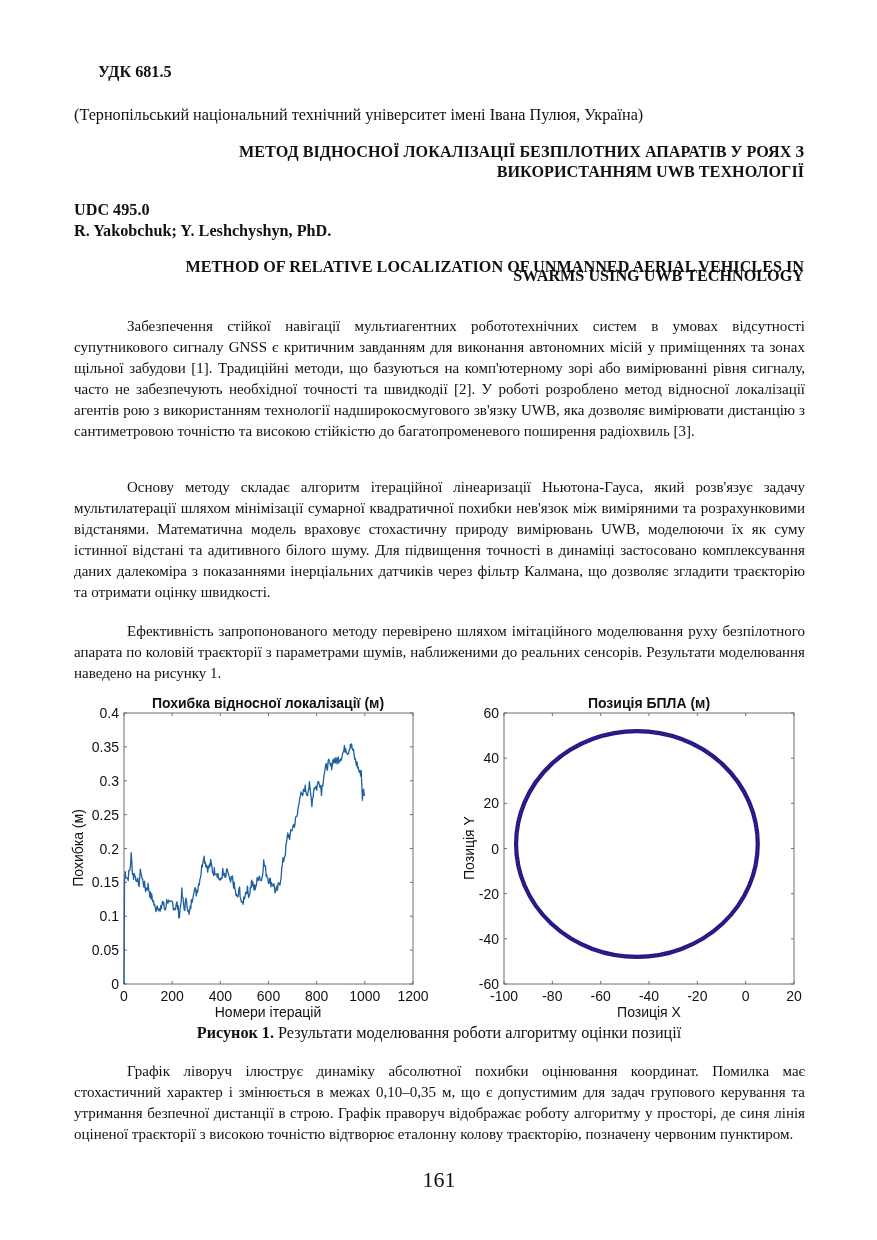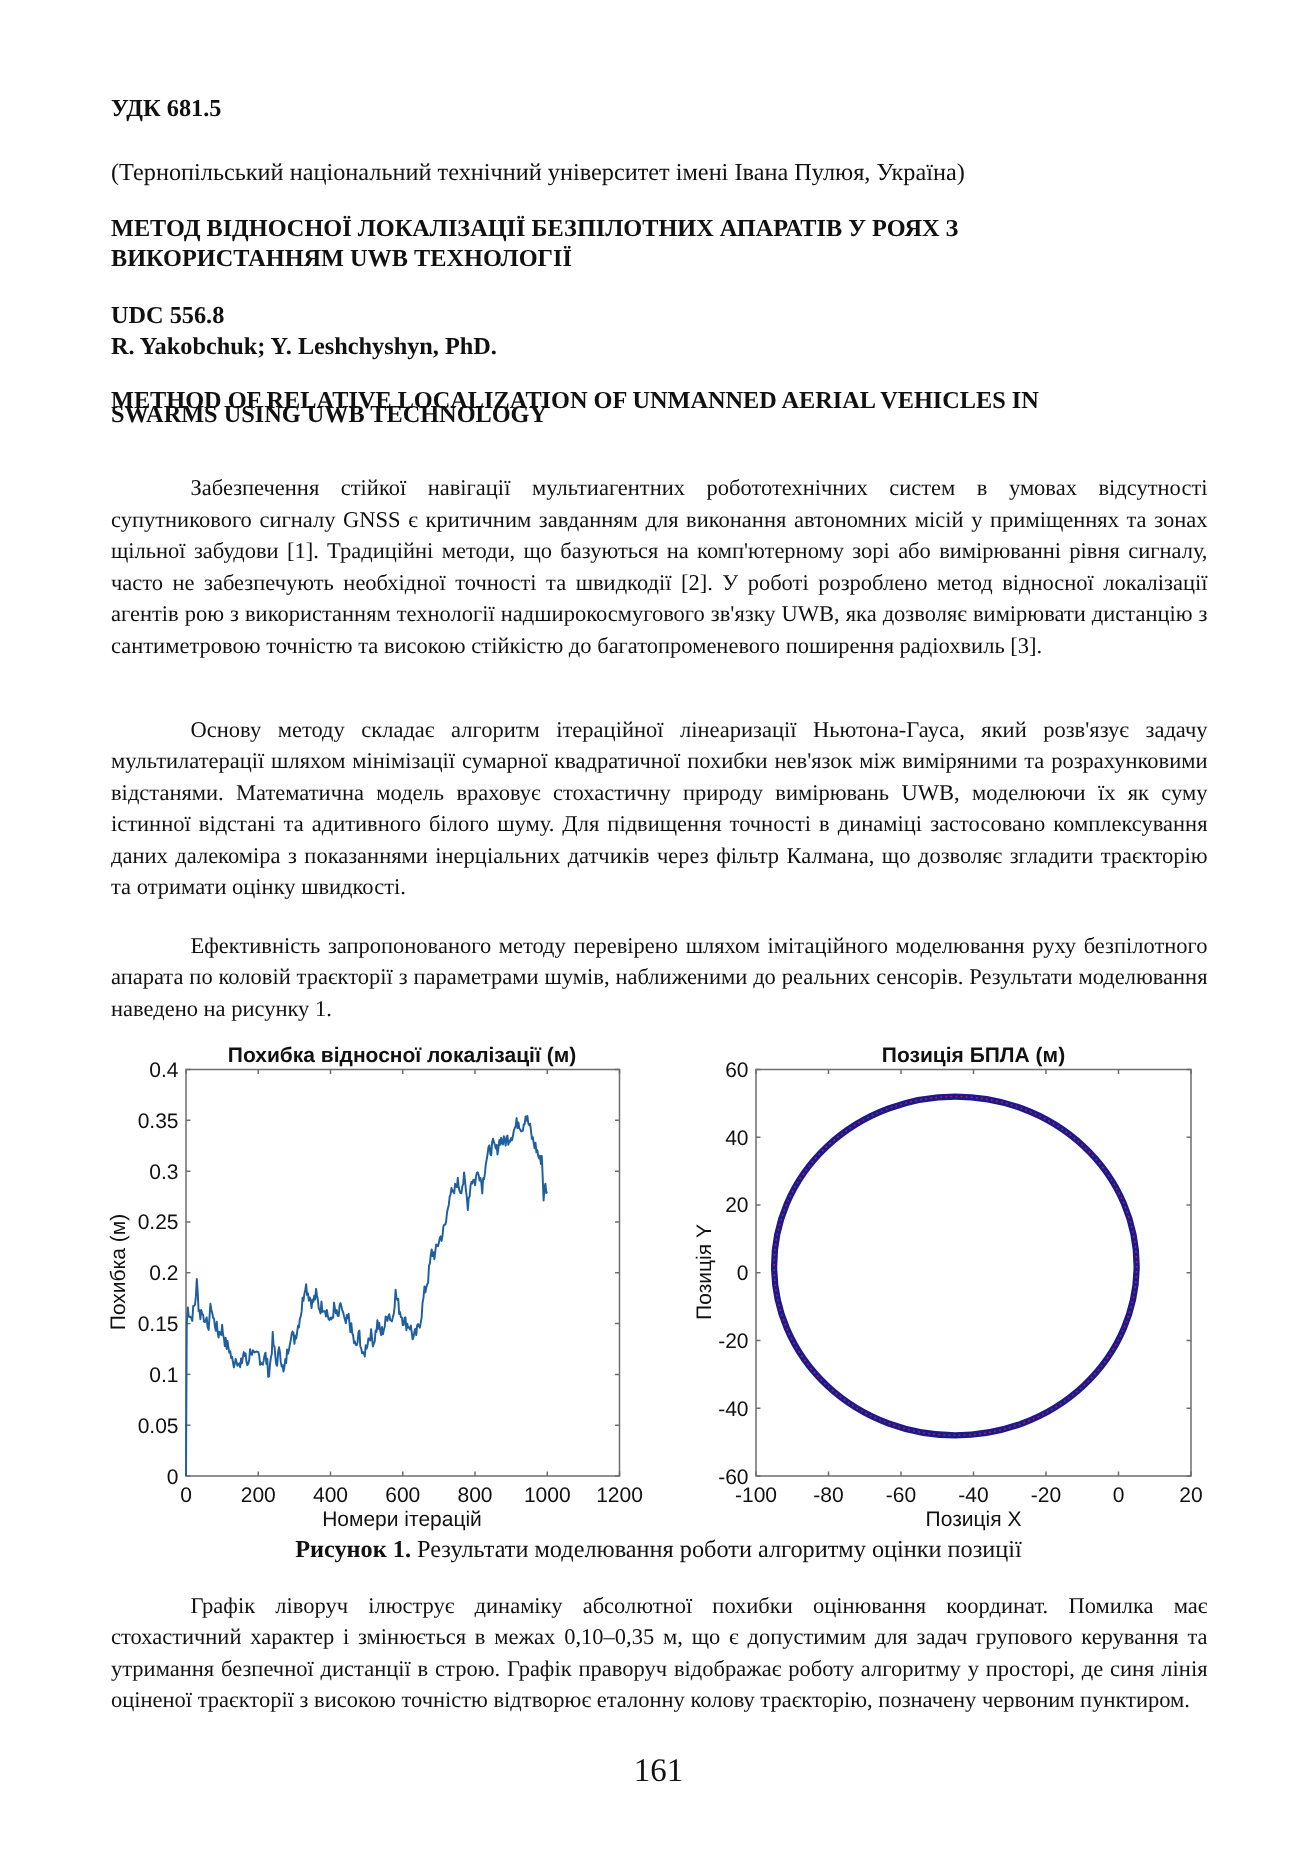--- a/index.html
+++ b/index.html
@@ -1,44 +1,44 @@
 <!DOCTYPE html>
 <html><head>
 <meta charset="utf-8">
 <style>
   html, body { margin: 0; padding: 0; background: #ffffff; }
   body { width: 877px; height: 1240px; position: relative; overflow: hidden;
          font-family: "Liberation Serif", serif; color: #111; }
   .page { position: absolute; left: 0; top: 0; width: 877px; height: 1240px; }
   .line { position: absolute; left: 74px; font-size: 16.2px; line-height: 20px; white-space: nowrap; }
   .bold { font-weight: bold; }
-  .center { left: 74px; width: 730px; text-align: left; }
+  .center { left: 74px; width: 730px; text-align: right; }
   .title { font-weight: bold; font-size: 16.2px; line-height: 21px; }
   .para { position: absolute; left: 74px; width: 731px; font-size: 15px; line-height: 21.1px;
           text-align: justify; text-indent: 53px; hyphens: none; }
   .chart { position: absolute; }
   .chart svg { display: block; }
   .chart text { font-family: "Liberation Sans", sans-serif; }
   .caption { position: absolute; left: 74px; width: 730px; top: 1023px; text-align: center;
              font-size: 16.2px; line-height: 20px; }
   .caption b { font-weight: bold; }
   .pagenum { position: absolute; left: 74px; width: 730px; top: 1167px; text-align: center; font-size: 22px; }
 </style>
 </head>
 <body>
 
 <div class="page">
 
-  <div class="line bold" style="top:62px;">УДК 681.5</div>
+  <div class="line bold" style="top:62px;margin-left:24px;">УДК 681.5</div>
   <div class="line" style="top:105px;">(Тернопільський національний технічний університет імені Івана Пулюя, Україна)</div>
 
   <div class="line center title" style="top:142px;">МЕТОД ВІДНОСНОЇ ЛОКАЛІЗАЦІЇ БЕЗПІЛОТНИХ АПАРАТІВ У РОЯХ З</div>
   <div class="line center title" style="top:162px;">ВИКОРИСТАННЯМ UWB ТЕХНОЛОГІЇ</div>
 
-  <div class="line bold" style="top:200px;">UDC 556.8</div>
+  <div class="line bold" style="top:200px;">UDC 495.0</div>
   <div class="line center title" style="top:257px;">METHOD OF RELATIVE LOCALIZATION OF UNMANNED AERIAL VEHICLES IN</div>
 
   <div class="line bold" style="top:221px;">R. Yakobchuk; Y. Leshchyshyn, PhD.</div>
   <div class="line center title" style="top:266px;font-family:Liberation Serif, serif;">SWARMS USING UWB TECHNOLOGY</div>
 
   <p class="para" style="top:300px; margin:16px 0 0 0;">Забезпечення стійкої навігації мультиагентних робототехнічних систем в умовах відсутності супутникового сигналу GNSS є критичним завданням для виконання автономних місій у приміщеннях та зонах щільної забудови [1]. Традиційні методи, що базуються на комп'ютерному зорі або вимірюванні рівня сигналу, часто не забезпечують необхідної точності та швидкодії [2]. У роботі розроблено метод відносної локалізації агентів рою з використанням технології надширокосмугового зв'язку UWB, яка дозволяє вимірювати дистанцію з сантиметровою точністю та високою стійкістю до багатопроменевого поширення радіохвиль [3].</p>
   <p class="para" style="top:461px; margin:16px 0 0 0;">Основу методу складає алгоритм ітераційної лінеаризації Ньютона-Гауса, який розв'язує задачу мультилатерації шляхом мінімізації сумарної квадратичної похибки нев'язок між виміряними та розрахунковими відстанями. Математична модель враховує стохастичну природу вимірювань UWB, моделюючи їх як суму істинної відстані та адитивного білого шуму. Для підвищення точності в динаміці застосовано комплексування даних далекоміра з показаннями інерціальних датчиків через фільтр Калмана, що дозволяє згладити траєкторію та отримати оцінку швидкості.</p>
   <p class="para" style="top:605px; margin:16px 0 0 0;">Ефективність запропонованого методу перевірено шляхом імітаційного моделювання руху безпілотного апарата по коловій траєкторії з параметрами шумів, наближеними до реальних сенсорів. Результати моделювання наведено на рисунку 1.</p>
 
   <div class="chart" style="left:60px; top:690px;">

